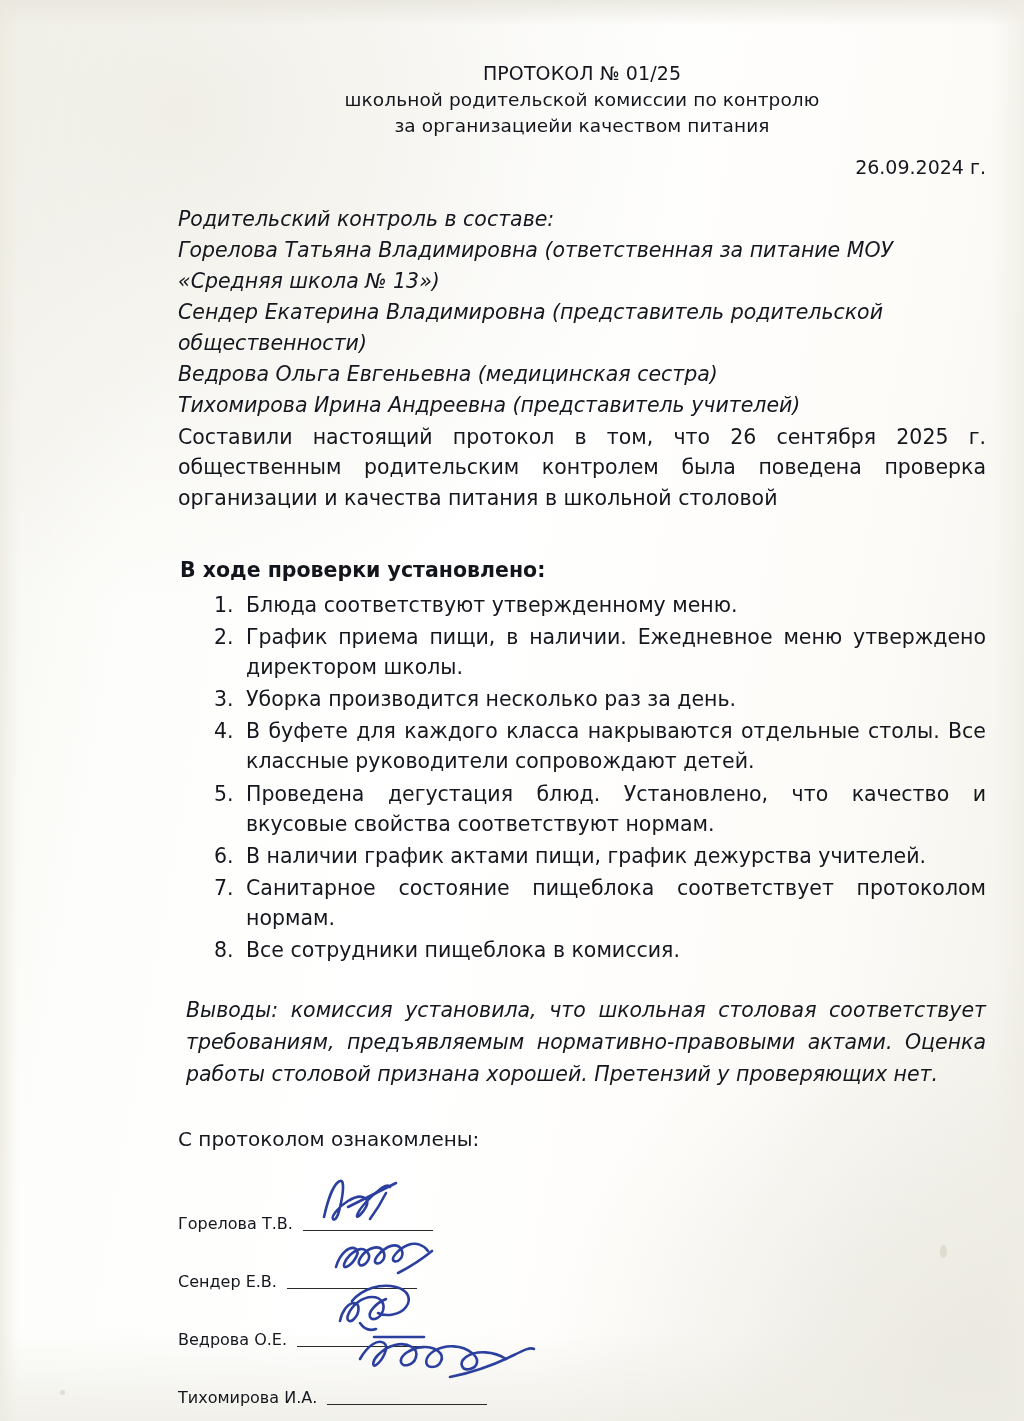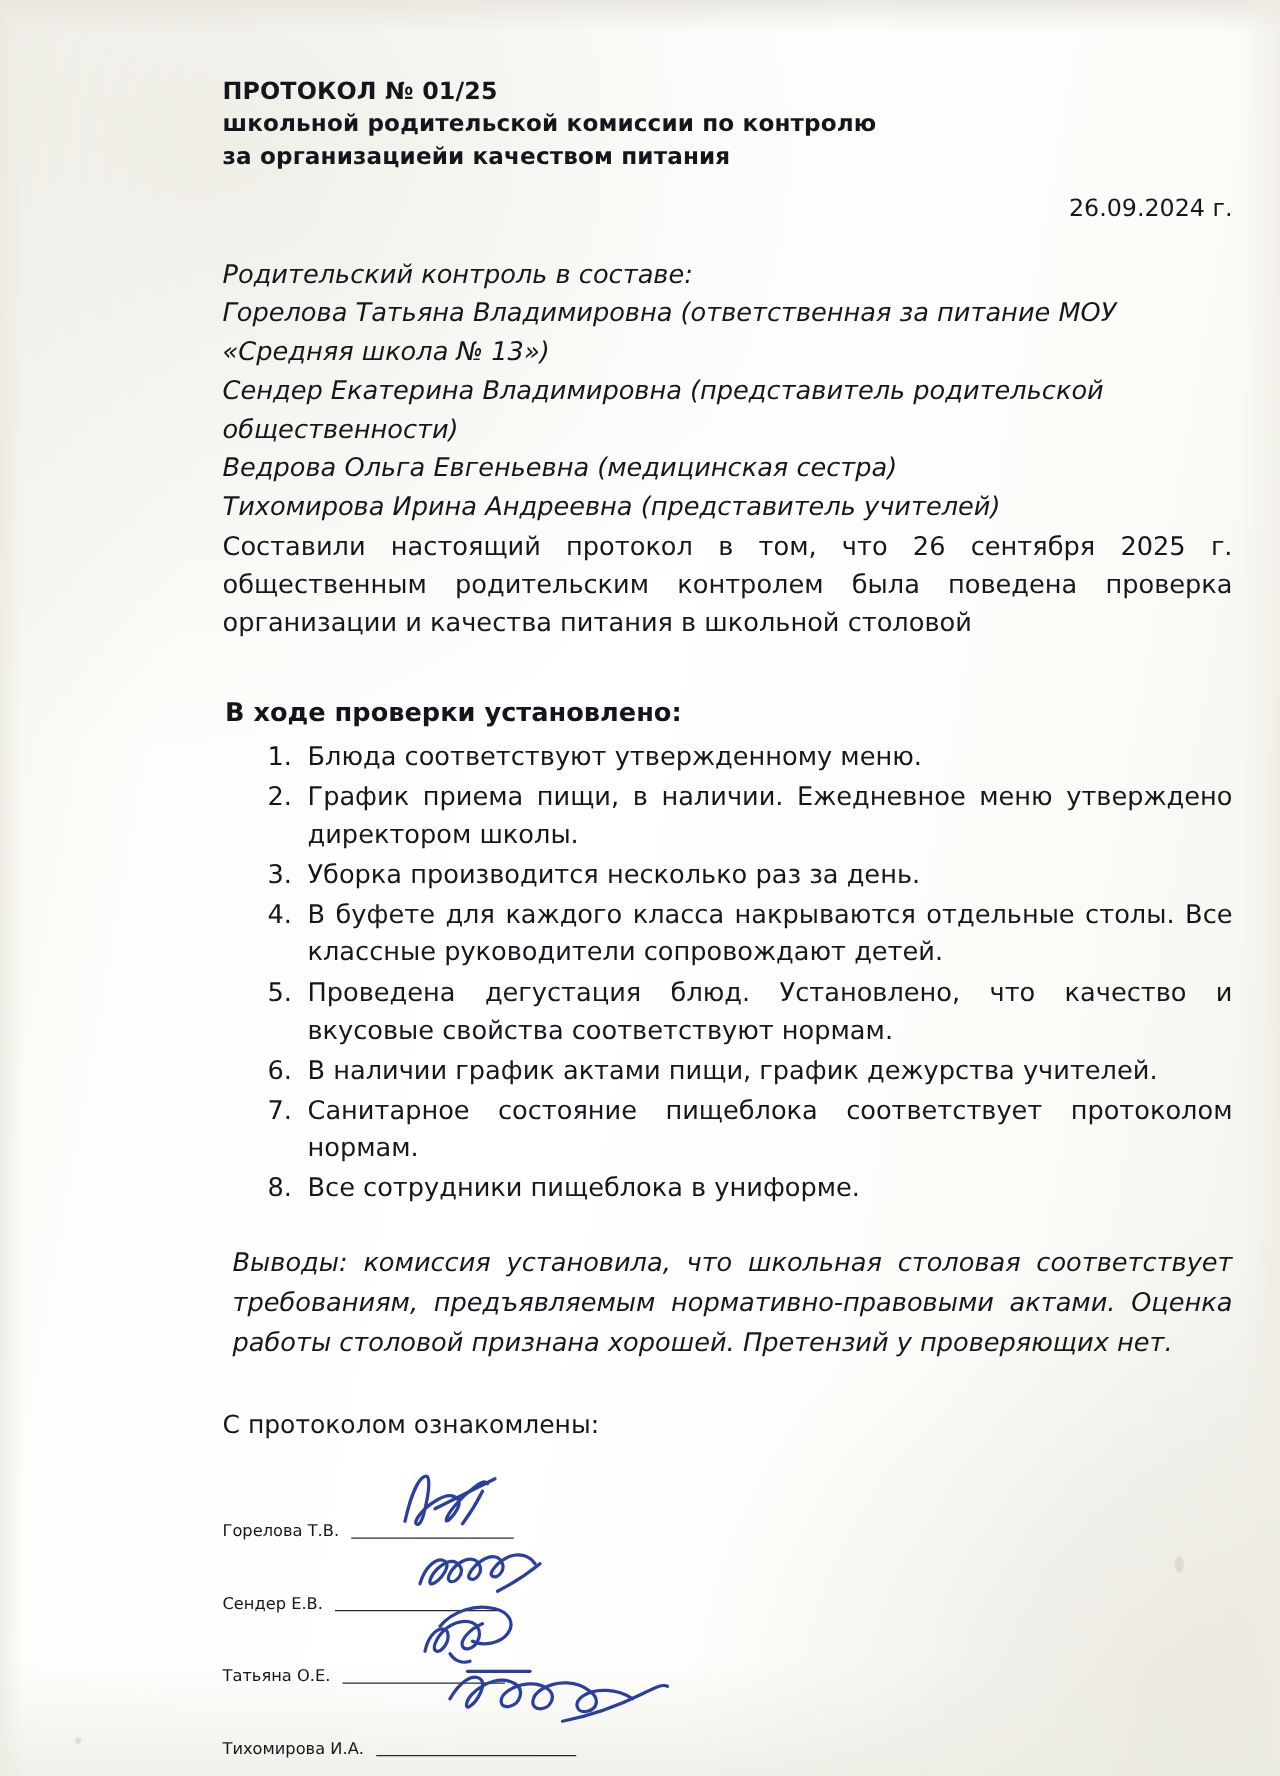--- a/index.html
+++ b/index.html
@@ -58,22 +58,22 @@
   }
 
   .content {
     position: absolute;
     left: 178px;
     top: 60px;
     width: 808px;
   }
 
   .title-block {
-    text-align: left;
-    font-weight: bold;
+    text-align: center;
+    font-weight: normal;
     font-size: 18.5px;
     line-height: 1.42;
     color: #14161d;
     letter-spacing: .1px;
   }
   .title-line-1 { font-size: 19px; }
 
   .doc-date {
     margin-top: 16px;
     font-size: 19px;
@@ -138,21 +138,21 @@
   .sign-list {
     margin-top: 26px;
   }
   .sign-row {
     position: relative;
     display: flex;
     align-items: flex-end;
     height: 58px;
   }
   .sign-name {
-    font-size: 13px;
+    font-size: 16px;
     color: #15171e;
     white-space: nowrap;
     padding-bottom: 2px;
   }
   .sign-line {
     margin-left: 10px;
     width: 130px;
     border-bottom: 1.6px solid #2a2a2a;
     height: 2px;
     margin-bottom: 4px;
@@ -203,21 +203,21 @@
     <div class="section-heading">В ходе проверки установлено:</div>
 
     <ol class="findings">
       <li>Блюда соответствуют утвержденному меню.</li>
       <li>График приема пищи, в наличии. Ежедневное меню утверждено директором школы.</li>
       <li>Уборка производится несколько раз за день.</li>
       <li>В буфете для каждого класса накрываются отдельные столы. Все классные руководители сопровождают детей.</li>
       <li>Проведена дегустация блюд. Установлено, что качество и вкусовые свойства соответствуют нормам.</li>
       <li>В наличии график актами пищи, график дежурства учителей.</li>
       <li>Санитарное состояние пищеблока соответствует протоколом нормам.</li>
-      <li>Все сотрудники пищеблока в униформе.</li>
+      <li>Все сотрудники пищеблока в комиссия.</li>
     </ol>
 
     <div class="conclusion">Выводы: комиссия установила, что школьная столовая соответствует требованиям, предъявляемым нормативно-правовыми актами. Оценка работы столовой признана хорошей. Претензий у проверяющих нет.</div>
 
     <div class="ack">С протоколом ознакомлены:</div>
 
     <div class="sign-list">
 
       <div class="sign-row">
         <span class="sign-name">Горелова Т.В.</span>
@@ -236,21 +236,21 @@
         <span class="sign-line"></span>
         <span class="signature" style="left:150px; top:-2px;">
           <svg class="sig-svg" width="120" height="54" viewBox="0 0 120 54">
             <path d="M8,34 C12,20 22,12 28,16 C33,20 24,32 18,34 C14,35 16,28 22,22 C30,15 36,14 40,20 C44,26 36,34 32,32 C28,30 34,20 42,16 C48,13 54,14 56,20 C58,26 52,32 48,30 C44,28 52,18 60,14 C66,11 72,12 74,18 C76,24 70,30 66,28 C62,26 70,16 80,12 C88,9 96,12 100,18"></path>
             <path d="M70,40 C82,34 94,26 104,18"></path>
           </svg>
         </span>
       </div>
 
       <div class="sign-row">
-        <span class="sign-name">Татьяна О.Е.</span>
+        <span class="sign-name">Ведрова О.Е.</span>
         <span class="sign-line"></span>
         <span class="signature" style="left:148px; top:-16px;">
           <svg class="sig-svg" width="115" height="62" viewBox="0 0 115 62">
             <path d="M14,44 C16,34 22,26 28,26 C34,26 34,36 28,42 C24,46 20,44 22,38 C26,28 36,20 46,20 C56,20 60,28 56,36 C53,42 46,44 44,40 C42,35 50,26 60,22"></path>
             <path d="M26,24 C36,12 54,6 70,10 C82,13 86,22 80,30 C74,38 60,40 52,36"></path>
             <path d="M34,46 C38,52 44,54 50,52"></path>
           </svg>
         </span>
       </div>
 

